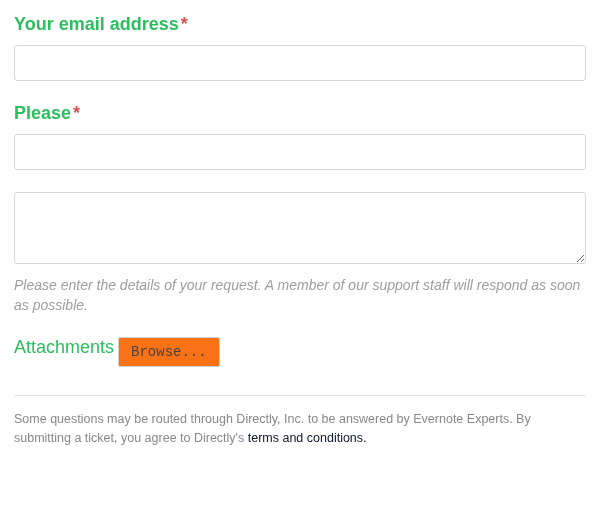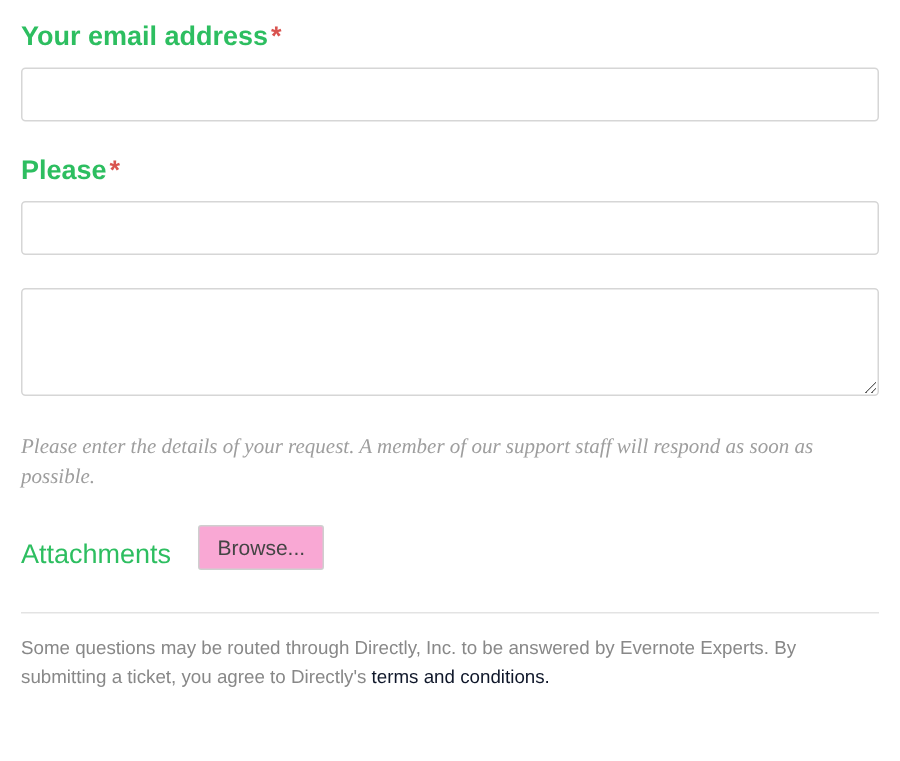--- a/index.html
+++ b/index.html
@@ -41,43 +41,42 @@
     font-size: 14px;
     height: 72px;
     resize: both;
     background: #fff;
   }
   .hint {
     font-style: italic;
     color: #9e9e9e;
     font-size: 14px;
     line-height: 1.4;
-    margin-top: 20px;
-    font-family: Liberation Serif, serif;
+    margin-top: 8px;
   }
   .attach-row {
     display: flex;
-    align-items: flex-end;
-    gap: 18px;
+    align-items: flex-start;
+    gap: 4px;
     margin-bottom: 12px;
   }
   .attach-label {
     font-size: 18px;
     color: #2dbe60;
     font-weight: 400;
   }
   .browse-btn {
     border: 1px solid #cfcfcf;
-    background: #f9a8d4;
+    background: #f97316;
     padding: 6px 12px;
     font-size: 14px;
     border-radius: 2px;
     cursor: pointer;
     color: #444;
-    font-family: Liberation Sans, sans-serif;
+    font-family: Liberation Mono, monospace;
   }
   .divider {
     border: none;
     border-top: 1px solid #e3e3e3;
     margin: 28px 0 14px 0;
   }
   .footer-note {
     font-size: 12.5px;
     color: #888;
     line-height: 1.5;

